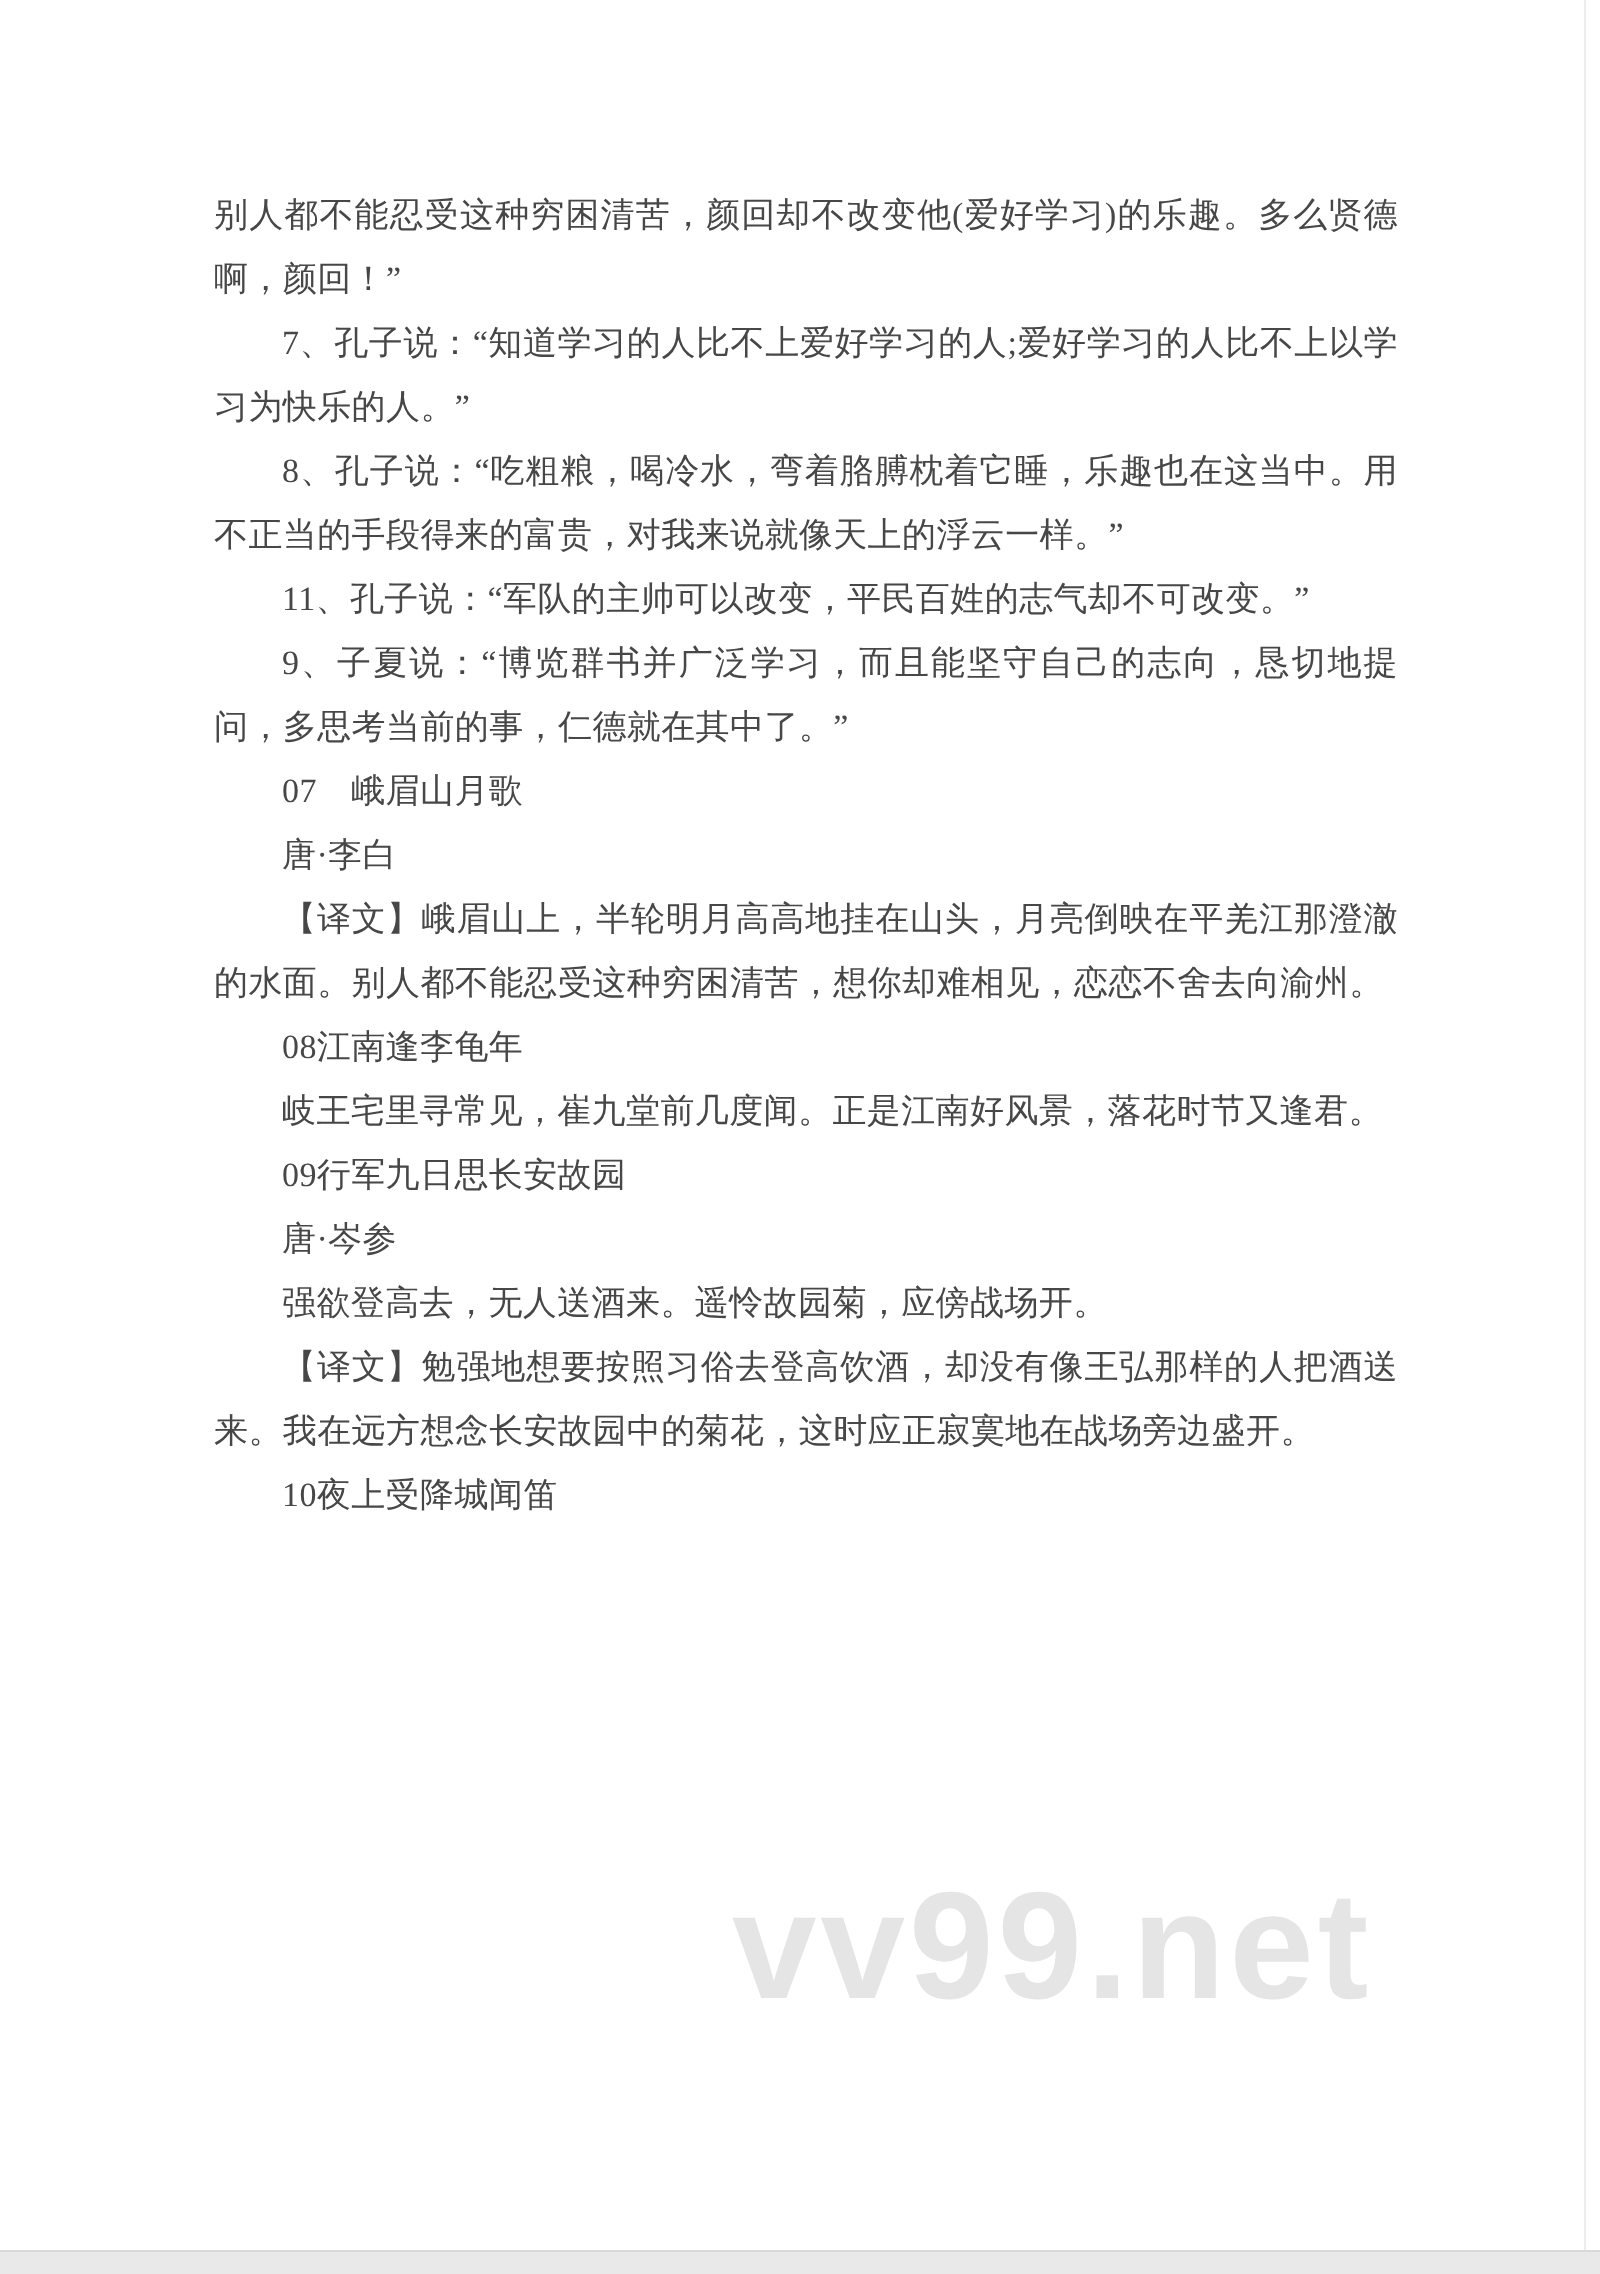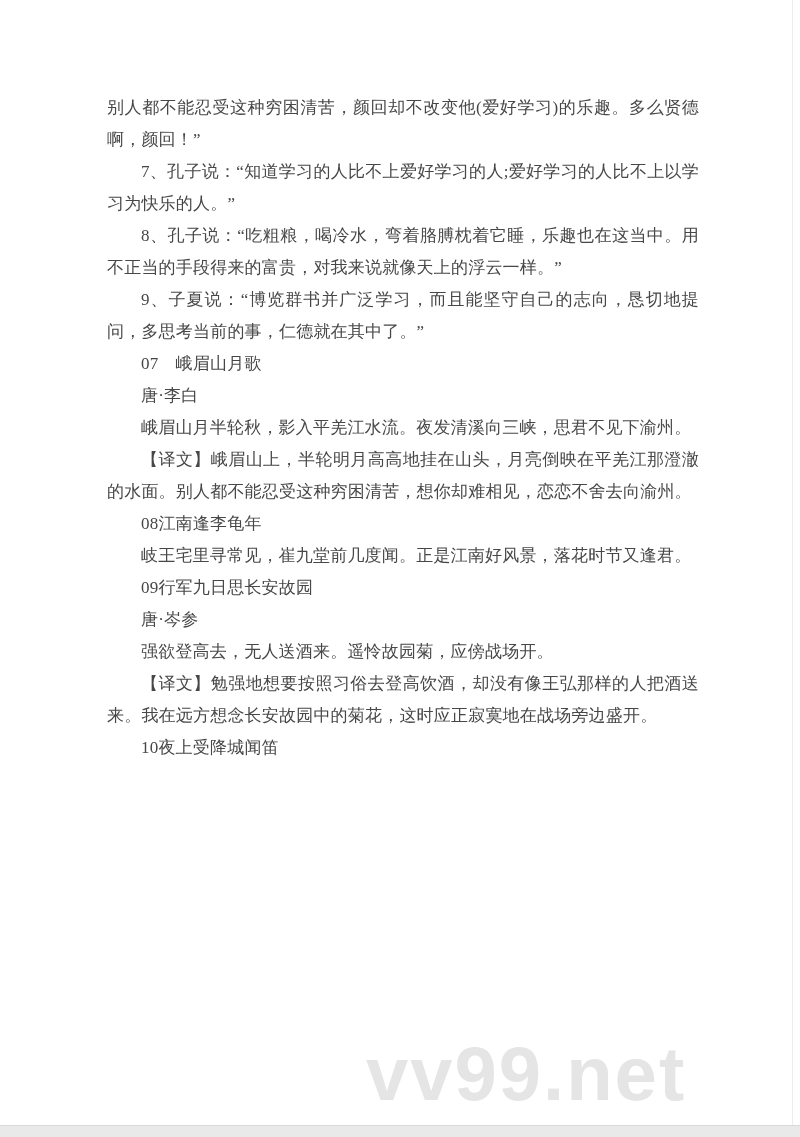--- a/index.html
+++ b/index.html
@@ -32,21 +32,21 @@
     margin: 0;
     padding: 0;
     text-indent: 2em;
   }
   .doc-content p.no-indent {
     text-indent: 0;
   }
   .watermark {
     position: absolute;
     left: 366px;
-    top: 1036px;
+    top: 936px;
     z-index: 1;
     font-family: "Liberation Sans", "DejaVu Sans", sans-serif;
     font-weight: bold;
     font-size: 76px;
     line-height: 76px;
     letter-spacing: 2px;
     color: #e5e5e5;
     user-select: none;
   }
   .page-right-edge {
@@ -72,24 +72,24 @@
 </style>
 </head>
 <body>
 
 <div class="watermark">vv99.net</div>
 
 <div class="doc-content">
   <p class="no-indent">别人都不能忍受这种穷困清苦，颜回却不改变他(爱好学习)的乐趣。多么贤德啊，颜回！”</p>
   <p>7、孔子说：“知道学习的人比不上爱好学习的人;爱好学习的人比不上以学习为快乐的人。”</p>
   <p>8、孔子说：“吃粗粮，喝冷水，弯着胳膊枕着它睡，乐趣也在这当中。用不正当的手段得来的富贵，对我来说就像天上的浮云一样。”</p>
+  <p>11、孔子说：“军队的主帅可以改变，平民百姓的志气却不可改变。”</p>
   <p>9、子夏说：“博览群书并广泛学习，而且能坚守自己的志向，恳切地提问，多思考当前的事，仁德就在其中了。”</p>
   <p>07　峨眉山月歌</p>
   <p>唐·李白</p>
-  <p>峨眉山月半轮秋，影入平羌江水流。夜发清溪向三峡，思君不见下渝州。</p>
   <p>【译文】峨眉山上，半轮明月高高地挂在山头，月亮倒映在平羌江那澄澈的水面。别人都不能忍受这种穷困清苦，想你却难相见，恋恋不舍去向渝州。</p>
   <p>08江南逢李龟年</p>
   <p>岐王宅里寻常见，崔九堂前几度闻。正是江南好风景，落花时节又逢君。</p>
   <p>09行军九日思长安故园</p>
   <p>唐·岑参</p>
   <p>强欲登高去，无人送酒来。遥怜故园菊，应傍战场开。</p>
   <p>【译文】勉强地想要按照习俗去登高饮酒，却没有像王弘那样的人把酒送来。我在远方想念长安故园中的菊花，这时应正寂寞地在战场旁边盛开。</p>
   <p>10夜上受降城闻笛</p>
 </div>
 

